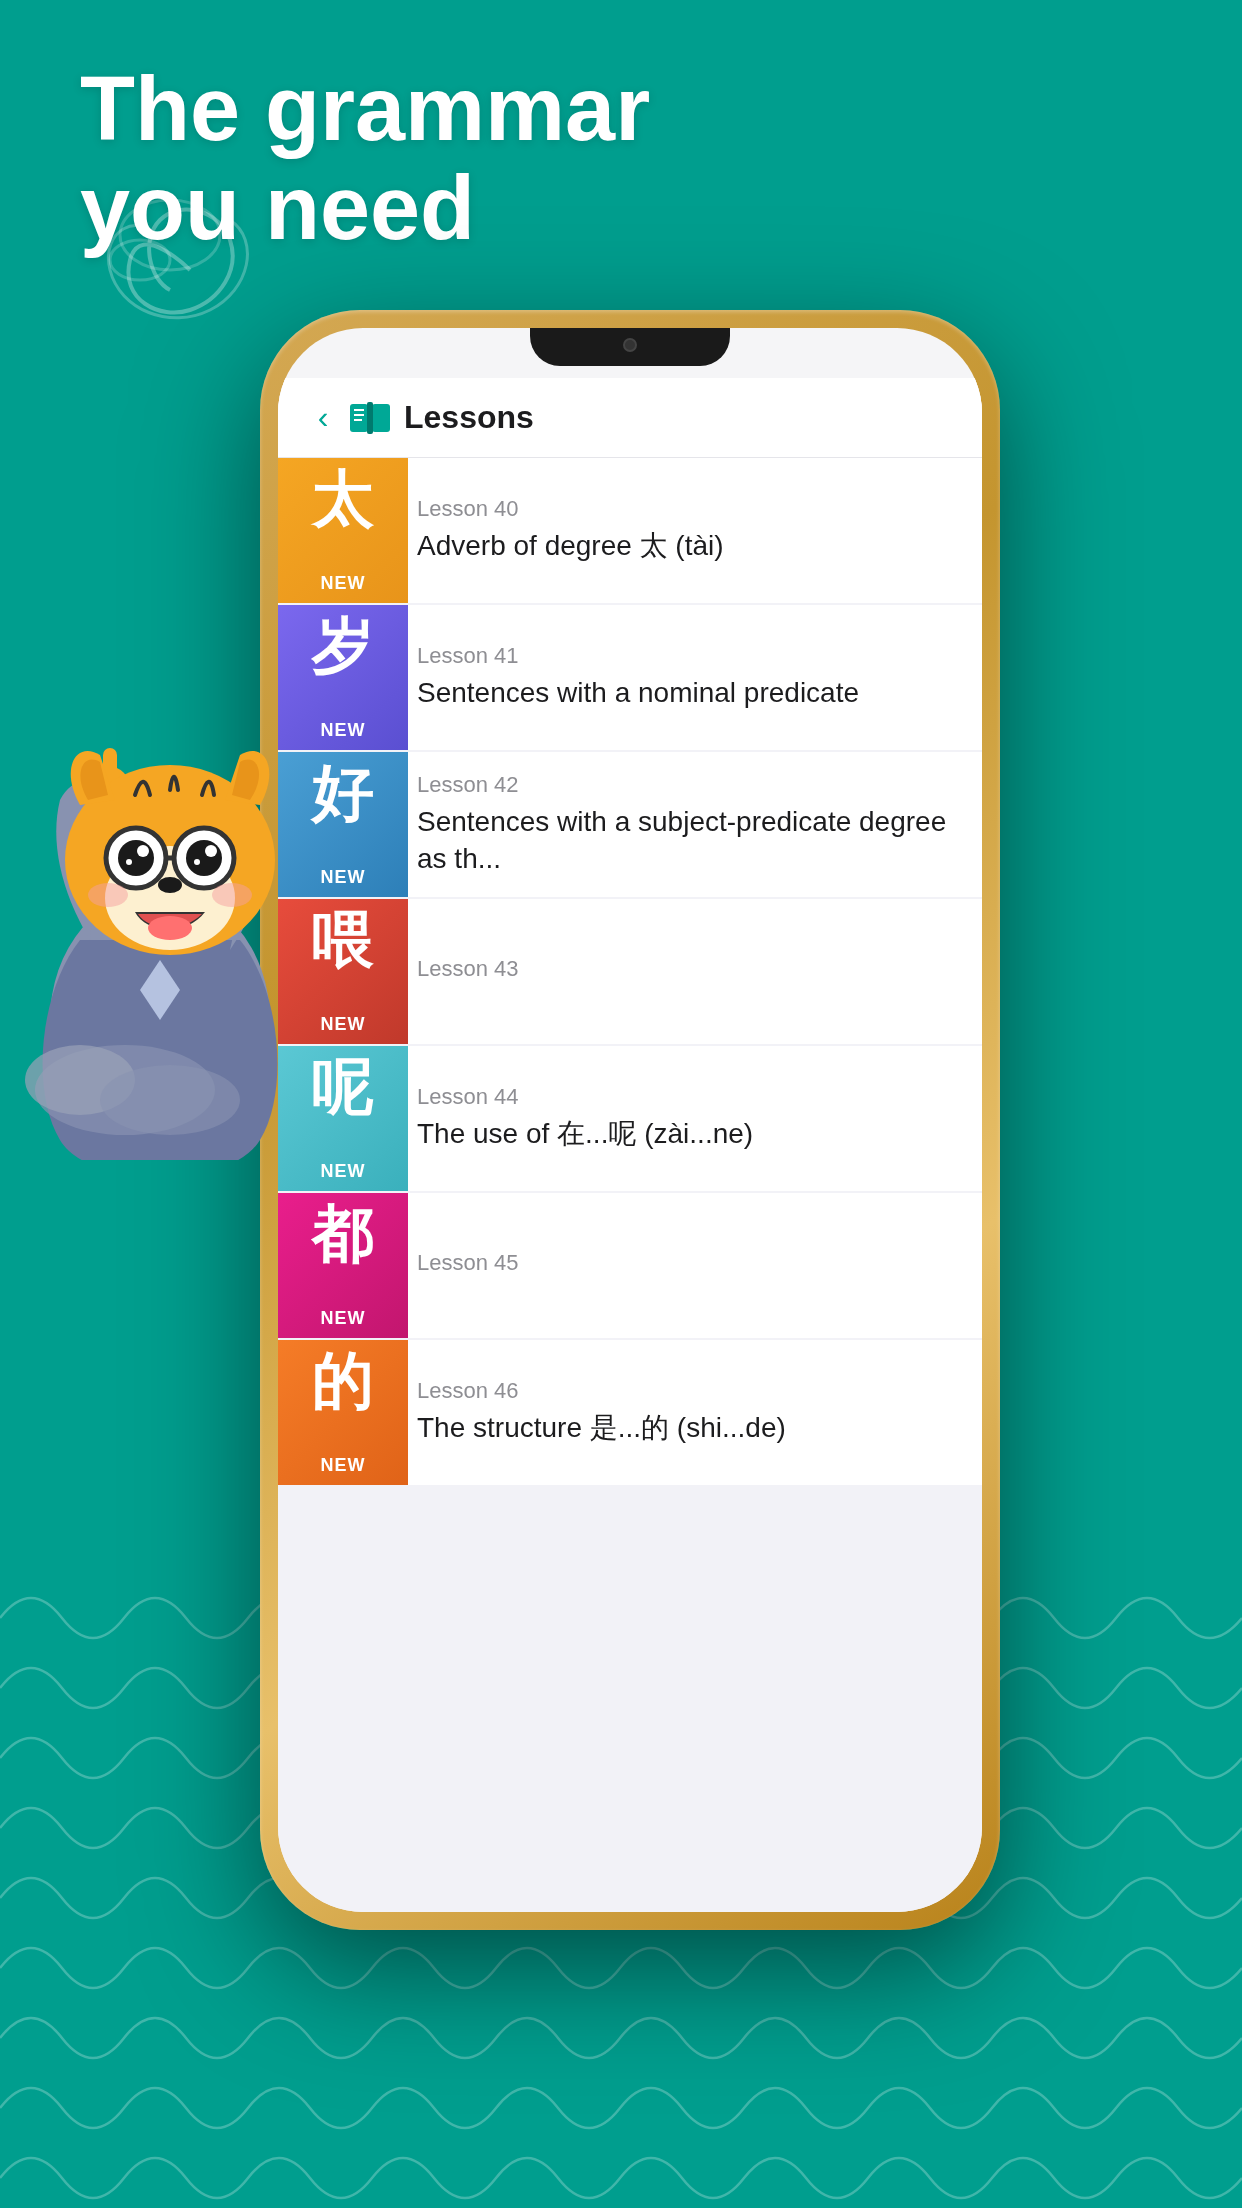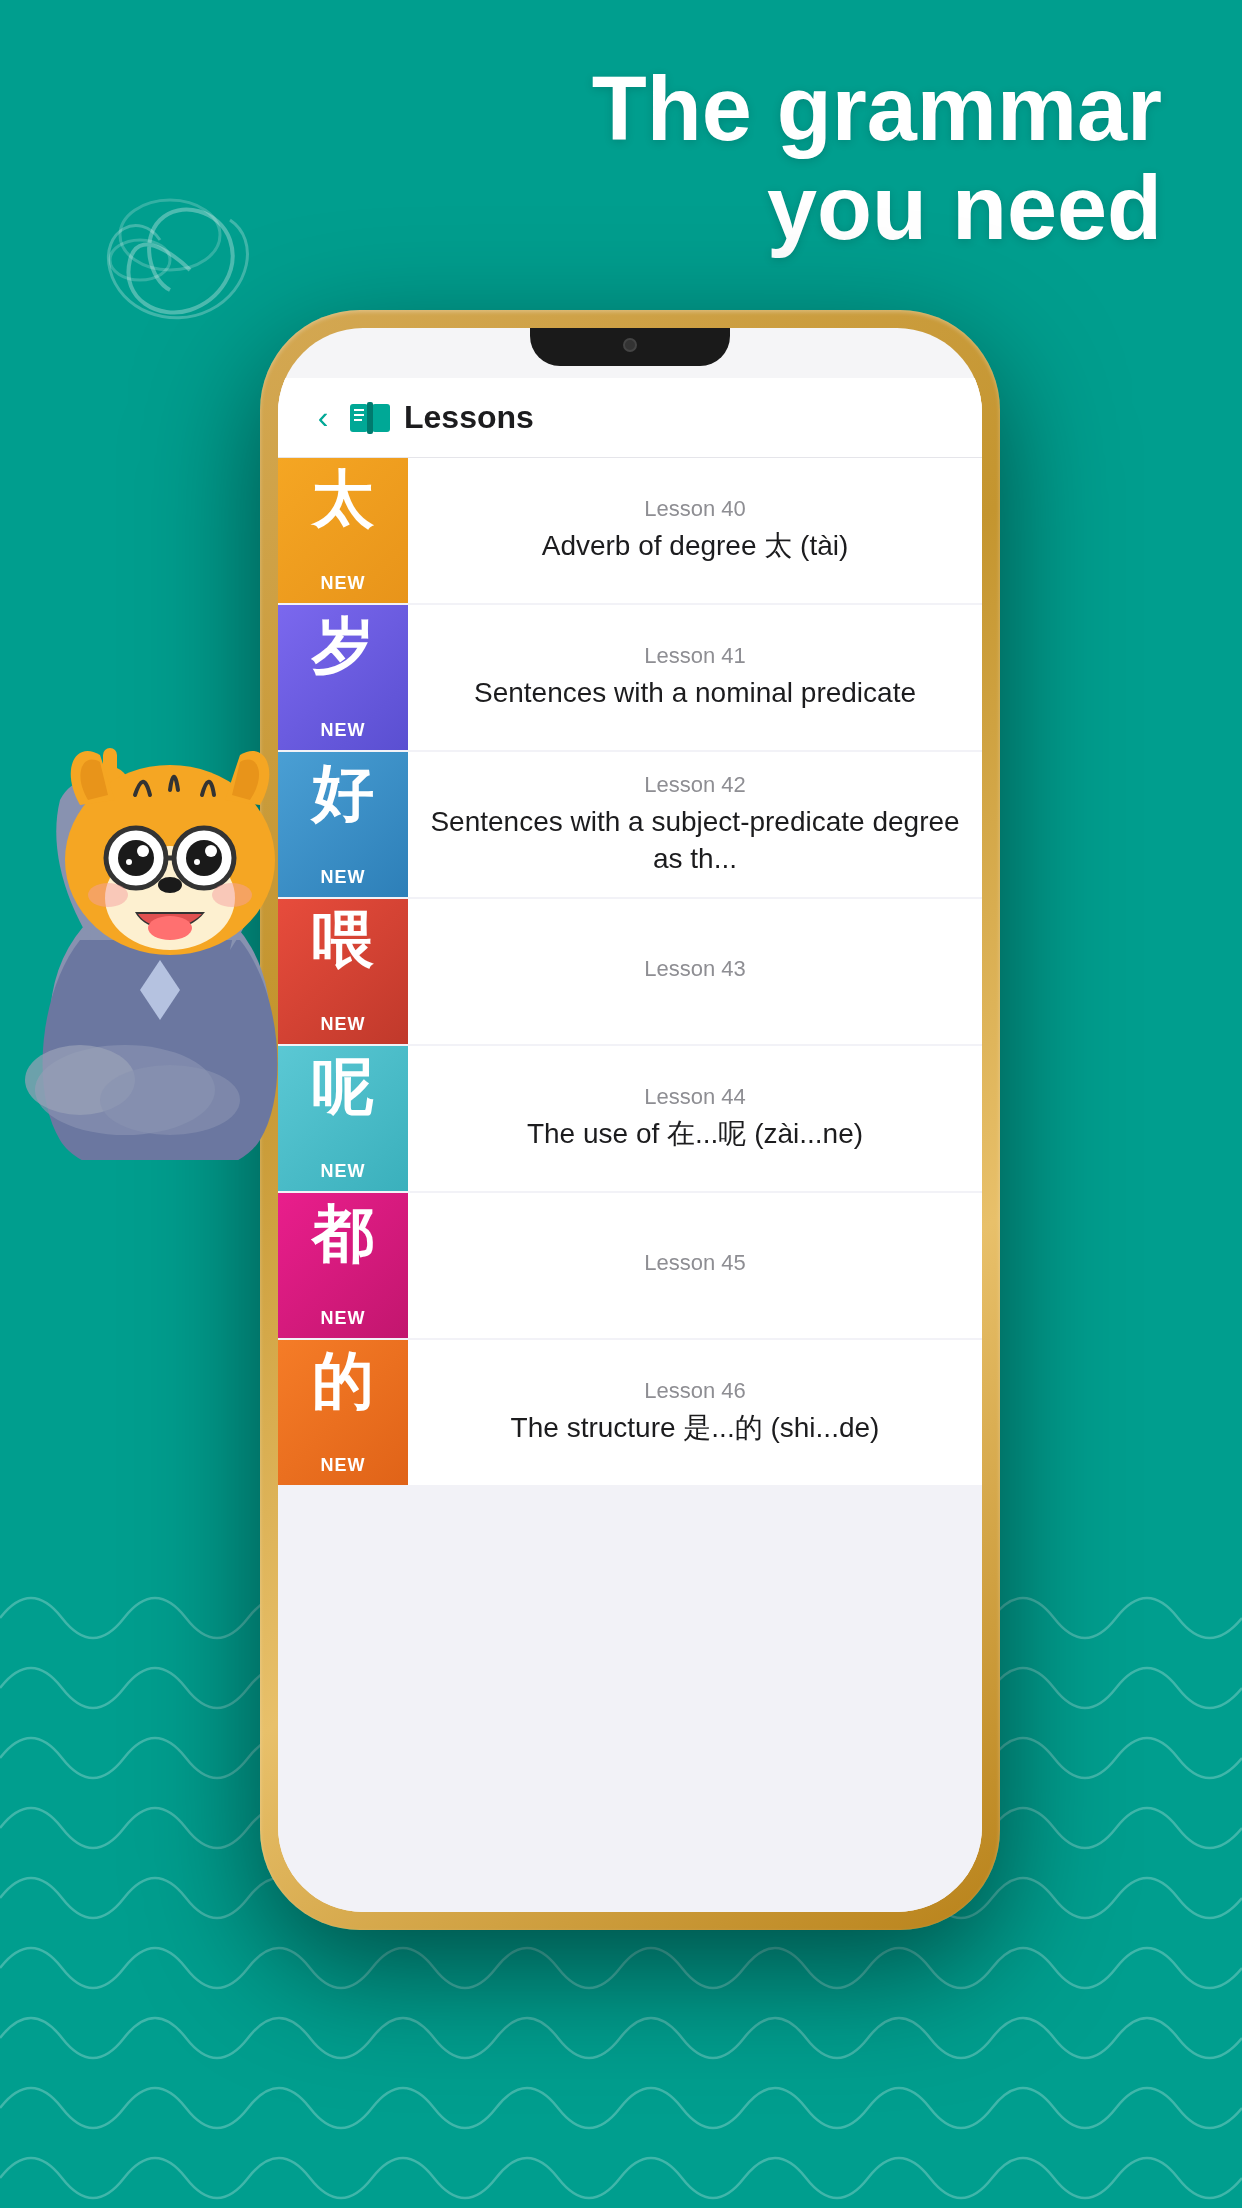--- a/index.html
+++ b/index.html
@@ -25,21 +25,21 @@
       width: 100%;
       height: 100%;
     }
 
     
     .header-text {
       position: absolute;
       top: 60px;
       left: 0;
       right: 0;
-      text-align: right;
+      text-align: left;
       color: white;
       font-size: 90px;
       font-weight: 900;
       line-height: 1.1;
       padding: 0 80px;
       text-shadow: 0 2px 10px rgba(0,0,0,0.15);
     }
 
     
     .phone-wrapper {
@@ -174,21 +174,20 @@
       font-size: 18px;
       color: white;
       font-weight: 600;
       letter-spacing: 1px;
       margin-top: 41px;
     }
 
     .lesson-info {
       flex: 1;
       padding: 0 9px;
-      text-align: center;
     }
 
     .lesson-number {
       font-size: 22px;
       color: #8e8e93;
       margin-bottom: 6px;
     }
 
     .lesson-title {
       font-size: 28px;

